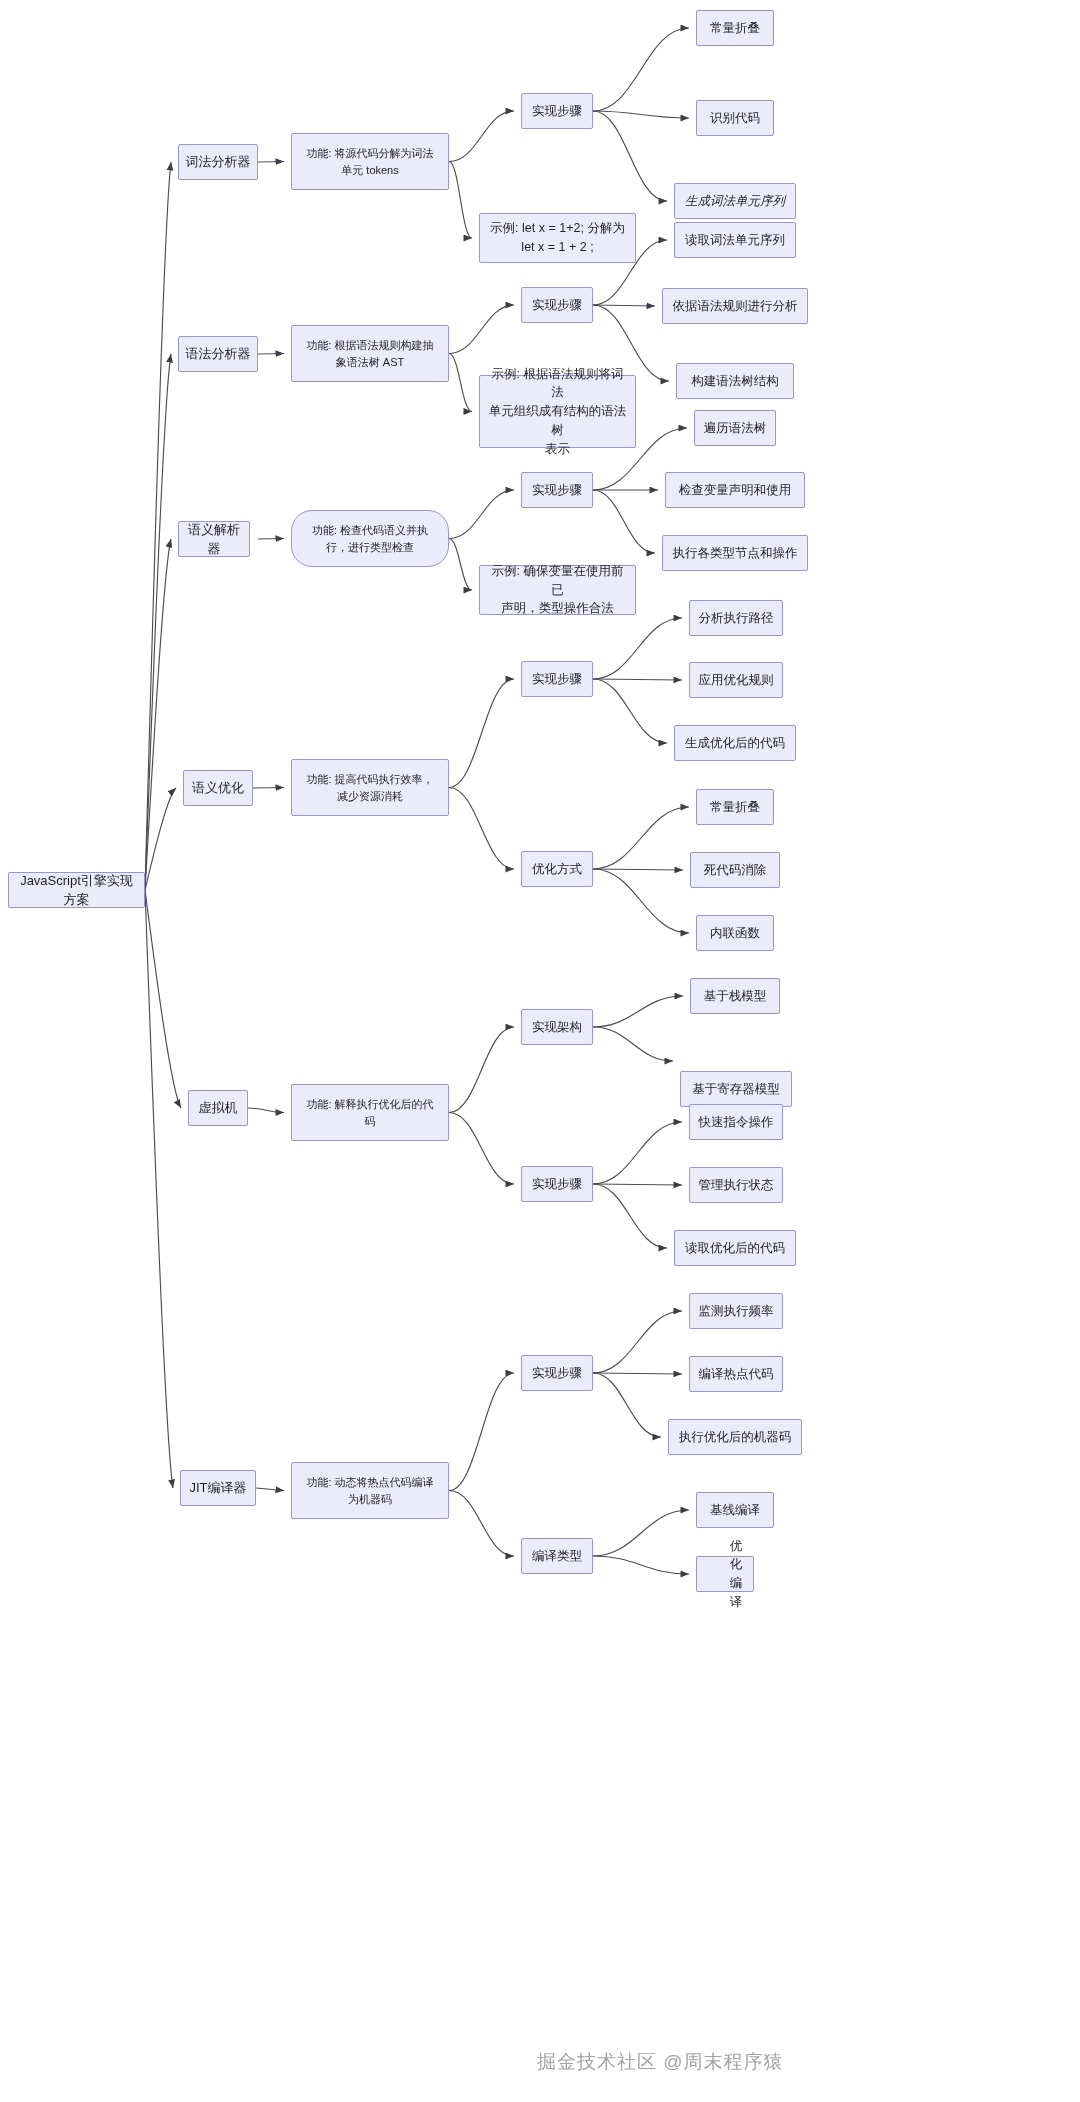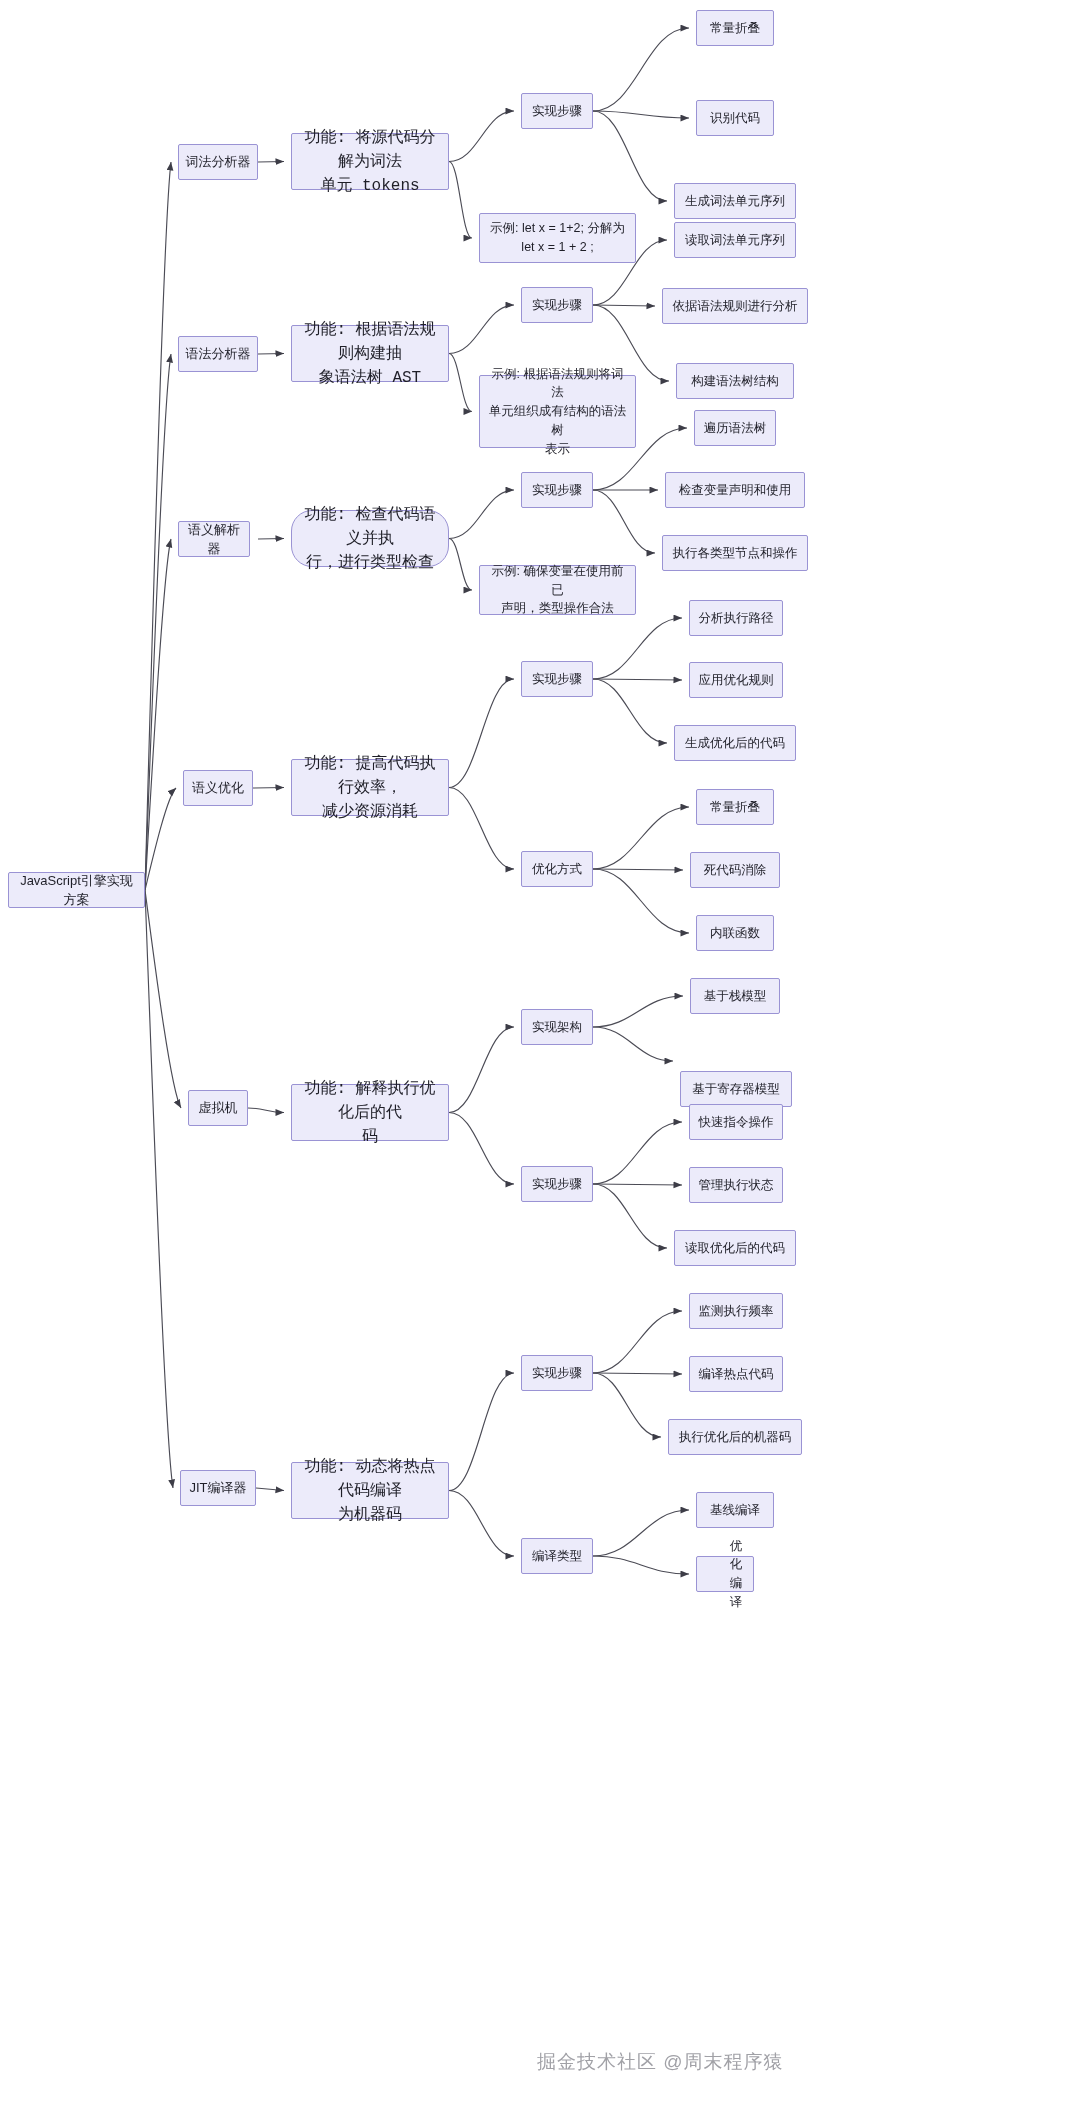--- a/index.html
+++ b/index.html
@@ -24,21 +24,21 @@
     text-align:center;
     color:#1f1f28;
     font-size:12.5px;
     line-height:1.5;
     padding:4px 6px;
     z-index:2;
     white-space:pre-line;
   }
   .node.root{font-size:13px;}
   .node.lvl1{font-size:13px;}
-  .node.lvl2{font-size:16px;font-family:Liberation Mono, monospace;}
+  .node.lvl2{font-size:11px;}
   .node.lvl3{font-size:12.5px;}
   .node.leaf{font-size:12.5px;}
   #watermark{
     position:absolute;
     left:537px;top:2049px;
     font-size:19px;
     color:#7d7d85;
     opacity:.72;
     z-index:5;
     letter-spacing:1px;
@@ -111,21 +111,21 @@
   <div id="nodes">
       <div class="node root" style="left: 8px; top: 872px; width: 137px; height: 36px;">JavaScript引擎实现方案</div>
       <div class="node lvl1" style="left: 178px; top: 144px; width: 80px; height: 36px; text-align: right;">词法分析器</div>
       <div class="node lvl2" style="left: 291px; top: 133px; width: 158px; height: 57px;">功能: 将源代码分解为词法
 单元 tokens</div>
       <div class="node lvl3" style="left: 521px; top: 93px; width: 72px; height: 36px;">实现步骤</div>
       <div class="node lvl3" style="left: 479px; top: 213px; width: 157px; height: 50px;">示例: let x = 1+2; 分解为
 let x = 1 + 2 ;</div>
       <div class="node lvl4 leaf" style="left: 696px; top: 10px; width: 78px; height: 36px;">常量折叠</div>
       <div class="node lvl4 leaf" style="left: 696px; top: 100px; width: 78px; height: 36px;">识别代码</div>
-      <div class="node lvl4 leaf" style="left: 674px; top: 183px; width: 122px; height: 36px;">生成词法单元序列</div>
+      <div class="node lvl4 leaf" style="left: 674px; top: 183px; width: 122px; height: 36px; font-style: italic;">生成词法单元序列</div>
       <div class="node lvl1" style="left: 178px; top: 336px; width: 80px; height: 36px;">语法分析器</div>
       <div class="node lvl2" style="left: 291px; top: 325px; width: 158px; height: 57px;">功能: 根据语法规则构建抽
 象语法树 AST</div>
       <div class="node lvl3" style="left: 521px; top: 287px; width: 72px; height: 36px;">实现步骤</div>
       <div class="node lvl3" style="left: 479px; top: 375px; width: 157px; height: 73px;">示例: 根据语法规则将词法
 单元组织成有结构的语法树
 表示</div>
       <div class="node lvl4 leaf" style="left: 674px; top: 222px; width: 122px; height: 36px;">读取词法单元序列</div>
       <div class="node lvl4 leaf" style="left: 662px; top: 288px; width: 146px; height: 36px;">依据语法规则进行分析</div>
       <div class="node lvl4 leaf" style="left: 676px; top: 363px; width: 118px; height: 36px;">构建语法树结构</div>

